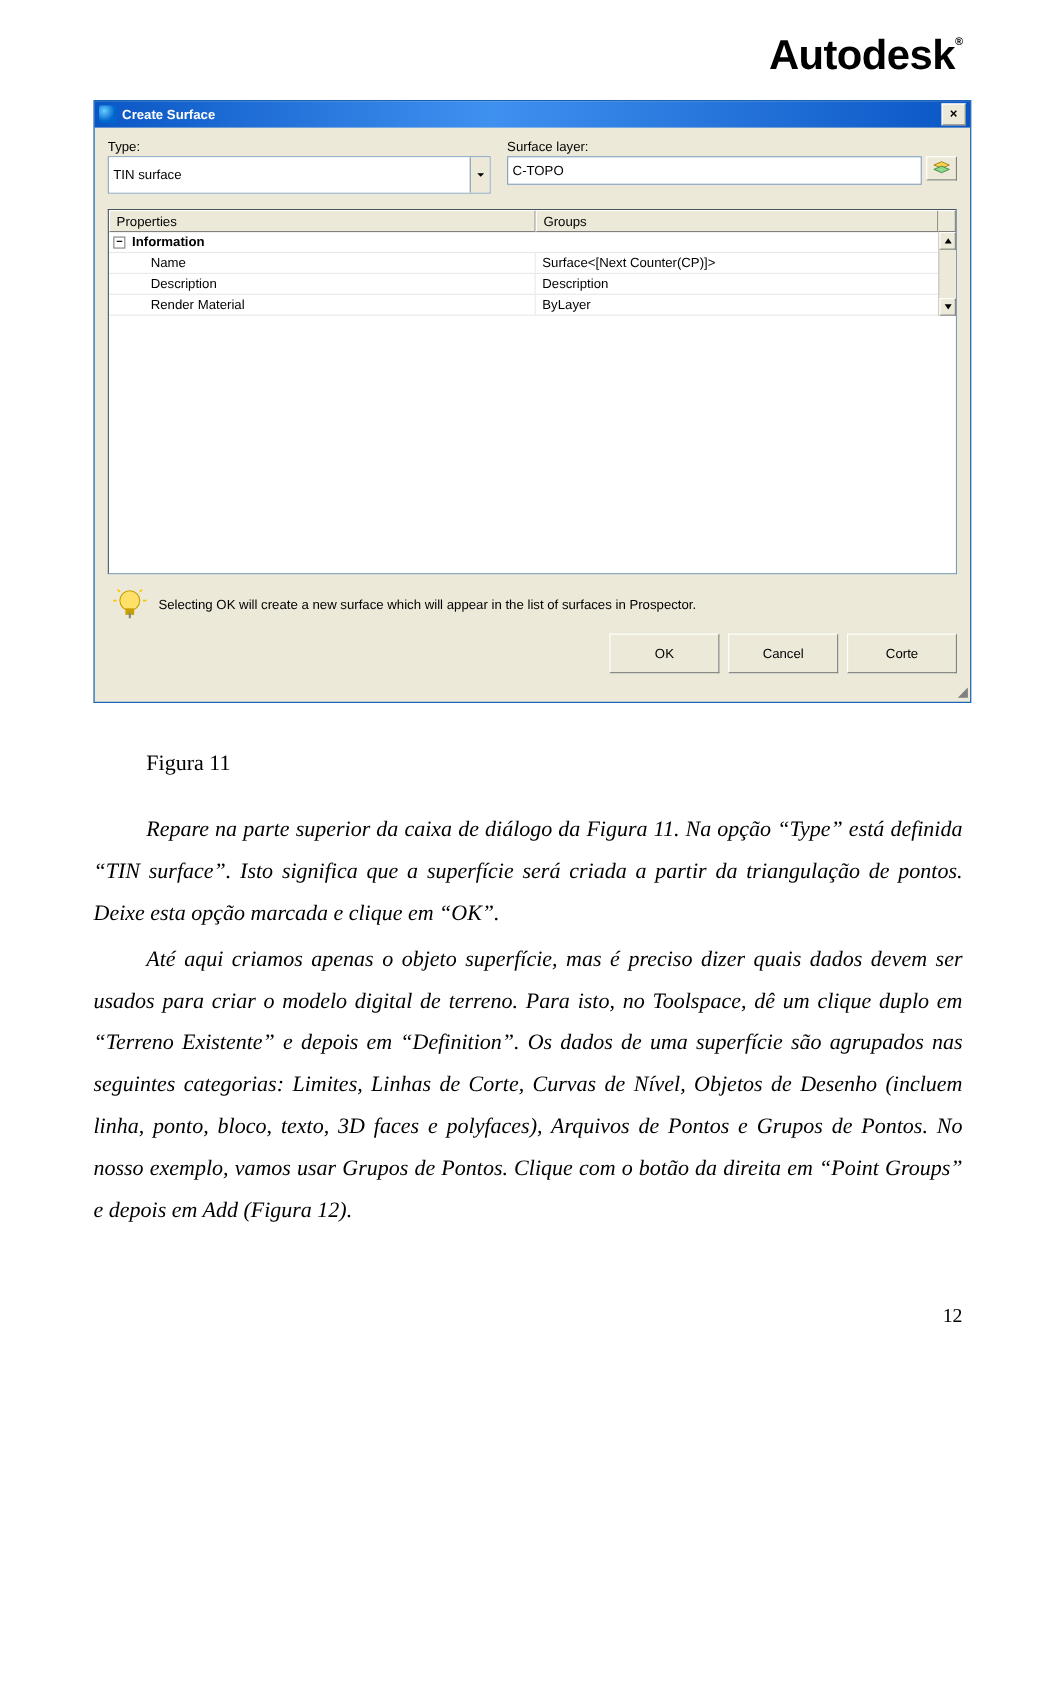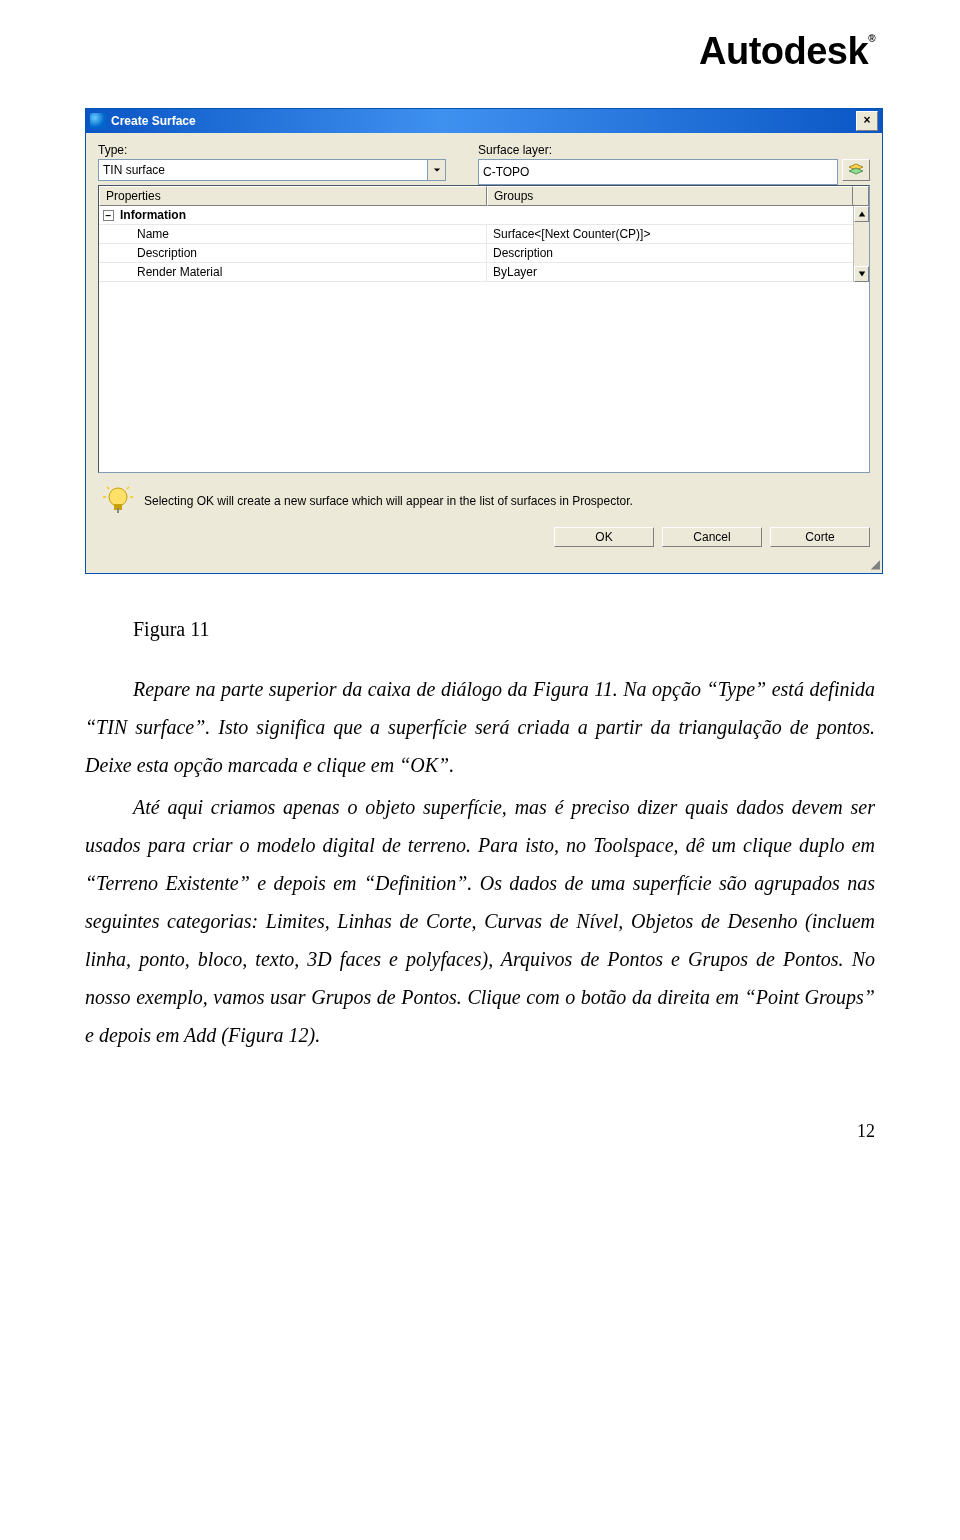--- a/index.html
+++ b/index.html
@@ -8,21 +8,21 @@
     padding: 0;
     background: #ffffff;
     font-family: Georgia, "Times New Roman", serif;
     width: 960px;
   }
   .page {
     padding: 30px 85px 40px 85px;
   }
   .logo-row {
     text-align: right;
-    margin-bottom: 35px;
+    margin-bottom: 18px;
   }
   .logo {
     font-family: "Helvetica Neue", Arial, sans-serif;
     font-size: 38px;
     font-weight: 700;
     letter-spacing: -0.5px;
     color: #000;
   }
   .logo sup { font-size: 10px; vertical-align: 22px; }
 
@@ -63,29 +63,29 @@
     font-family: Arial, sans-serif;
     font-weight: bold;
     text-align: center;
     line-height: 17px;
     color: #000;
     cursor: pointer;
   }
   .dialog-body { padding: 10px 12px 8px 12px; }
   .top-row {
     display: flex;
-    gap: 32px;
-    margin-bottom: 0;
+    gap: 15px;
+    margin-bottom: 14px;
   }
   .field { display: flex; flex-direction: column; }
   .field-label { margin-bottom: 2px; }
   .type-field { flex: 0 0 348px; }
   .layer-field { flex: 1; }
   .combo {
-    display: flex; align-items: stretch; height: 22px;
+    display: flex; align-items: stretch; height: 34px;
     background: #fff; border: 1px solid #7F9DB9;
   }
   .combo input {
     border: none; outline: none; flex:1; padding: 0 4px;
     font-family: Tahoma, Arial, sans-serif; font-size: 12px;
   }
   .combo .arrow {
     width: 18px; background: #ece9d8;
     border-left: 1px solid #7F9DB9;
     display: flex; align-items:center; justify-content:center;
@@ -102,21 +102,21 @@
     width: 28px; height: 22px;
     background: #ece9d8;
     border: 1px solid #fff;
     border-right-color:#808080; border-bottom-color:#808080;
     display:flex; align-items:center; justify-content:center;
     cursor:pointer;
   }
   .grid {
     background: #fff;
     border: 1px inset #7F9DB9;
-    height: 288px;
+    height: 332px;
     overflow: hidden;
   }
   .grid-header, .grid-row {
     display: flex;
   }
   .grid-header div {
     background: #ece9d8;
     border: 1px solid; border-color:#fff #808080 #808080 #fff;
     padding: 2px 6px;
     font-weight: normal;
@@ -150,21 +150,21 @@
   }
   .bulb {
     width:32px; height:32px; position:relative;
   }
   .bulb svg { width:32px; height:32px; }
   .btn-row {
     display:flex; justify-content:flex-end; gap:8px;
     padding-bottom: 4px;
   }
   .btn {
-    width: 100px; height: 20px;
+    width: 100px; height: 36px;
     background:#ece9d8;
     border:1px solid; border-color:#fff #808080 #808080 #fff;
     font-family:Tahoma,Arial,sans-serif; font-size:12px;
     cursor:pointer;
   }
   .grip {
     text-align:right; padding-right:2px; height:14px;
     color:#808080; font-family:Arial; font-size:12px; line-height:10px;
   }
 

